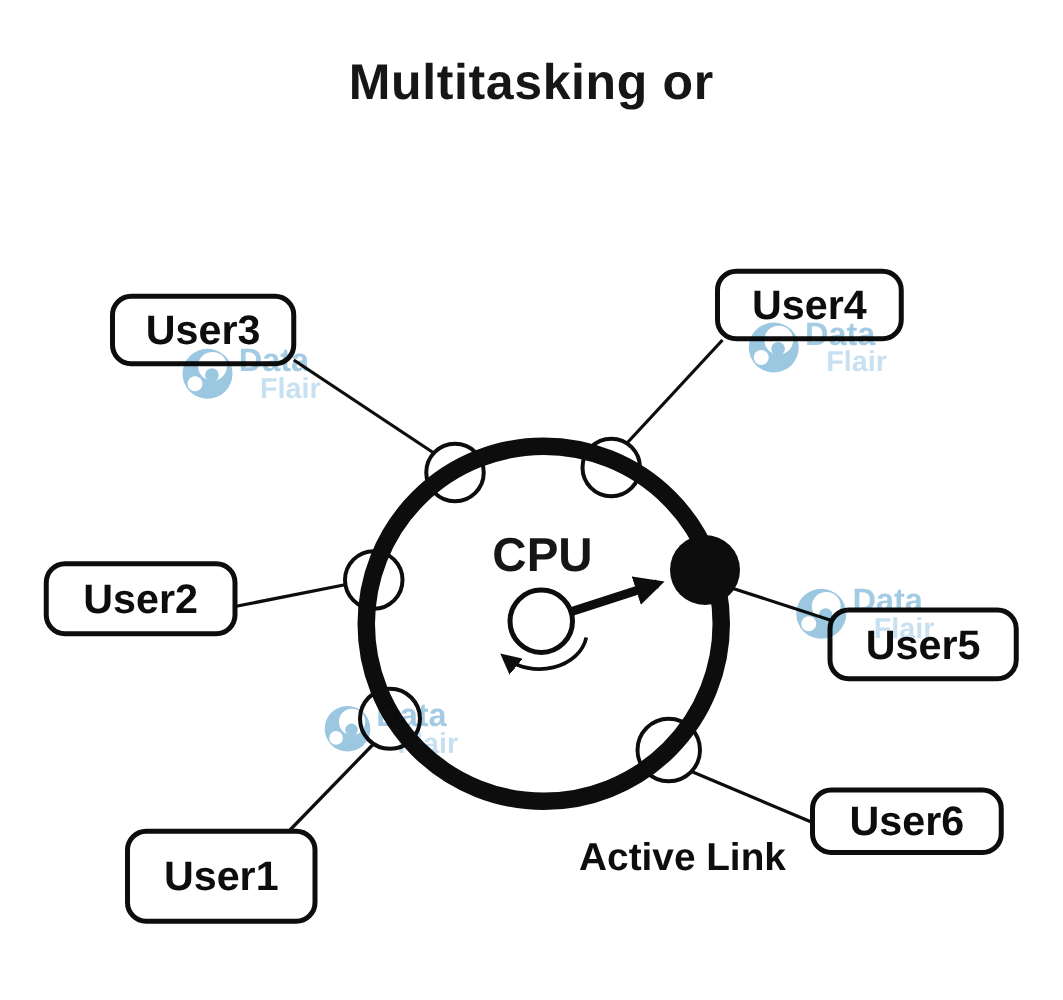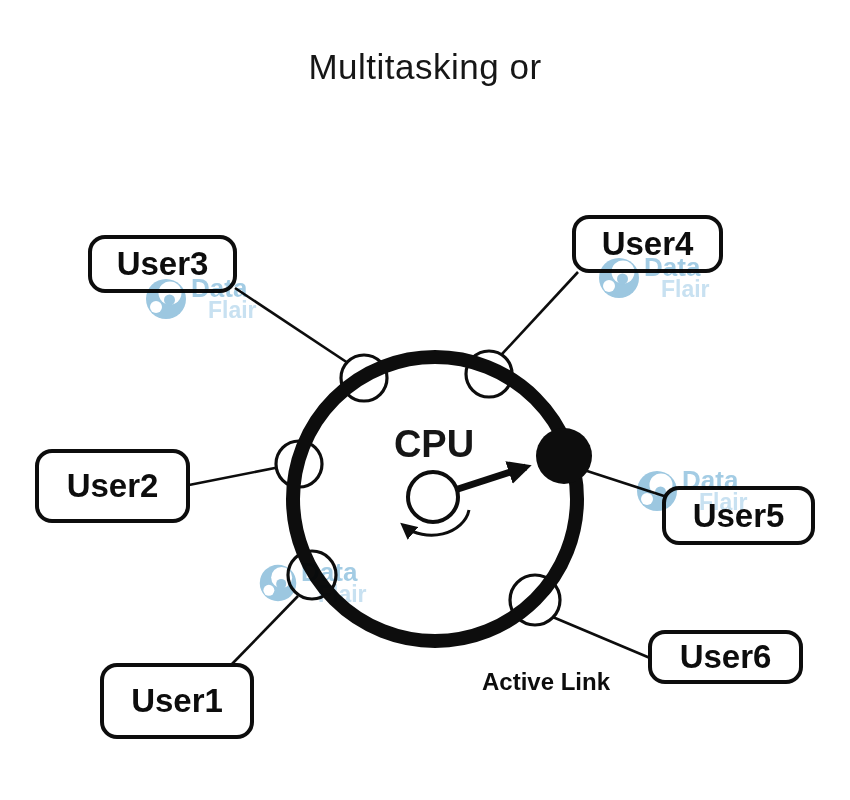--- a/index.html
+++ b/index.html
@@ -3,35 +3,35 @@
 <meta charset="utf-8">
 <style>
   html,body{margin:0;padding:0;background:#ffffff;}
   #canvas{
     position:relative;width:850px;height:800px;background:#ffffff;overflow:hidden;
     font-family:"Liberation Sans", sans-serif;color:#0d0d0d;
   }
   
   .title{
     position:absolute;top:46px;left:0;width:850px;text-align:center;
-    font-weight:normal;font-size:35px;line-height:41px;color:#161616;z-index:2;
+    font-weight:bold;font-size:40px;line-height:41px;color:#161616;z-index:2;
     letter-spacing:0.5px;
   }
   
   #diagram-svg{position:absolute;left:0;top:0;z-index:1;}
   
   .user-box{
     position:absolute;background:#ffffff;border:4px solid #0d0d0d;border-radius:17px;
     display:flex;align-items:center;justify-content:center;
     font-weight:bold;font-size:33px;color:#0d0d0d;z-index:2;box-sizing:border-box;
   }
   
   .active-link-label{
     position:absolute;left:446px;top:668px;width:200px;text-align:center;
-    font-weight:bold;font-size:24px;color:#0d0d0d;z-index:2;
+    font-weight:bold;font-size:31px;color:#0d0d0d;z-index:2;
   }
   
   .wm{
     position:absolute;display:flex;align-items:center;z-index:5;
     mix-blend-mode:multiply;pointer-events:none;
   }
   .wm-logo{flex:0 0 auto;}
   .wm-text{display:flex;flex-direction:column;margin-left:2px;font-weight:bold;line-height:0.82;}
   .wm-l1{color:#a3cce4;font-size:26px;}
   .wm-l2{color:#c8e1f1;font-size:23px;margin-left:17px;margin-top:1px;}
@@ -79,21 +79,21 @@
     <line x1="458" y1="489" x2="526" y2="467" stroke="#0d0d0d" stroke-width="7" marker-end="url(#ah-thick)"></line>
 
     <circle cx="433" cy="497" r="25" fill="#ffffff" stroke="#0d0d0d" stroke-width="4"></circle>
 
     <path d="M 469 510 A 38 30 0 0 1 404 526" fill="none" stroke="#0d0d0d" stroke-width="3" marker-end="url(#ah-thin)"></path>
 
     <text x="434" y="457" text-anchor="middle" font-size="38" font-weight="bold" fill="#161616">CPU</text>
   </svg>
 
   <div class="user-box" style="left:100px;top:663px;width:154px;height:76px;">User1</div>
-  <div class="user-box" style="left:35px;top:449px;width:155px;height:74px;">User2</div>
+  <div class="user-box" style="left:35px;top:449px;width:155px;height:60px;">User2</div>
   <div class="user-box" style="left:88px;top:235px;width:149px;height:58px;">User3</div>
   <div class="user-box" style="left:572px;top:215px;width:151px;height:58px;">User4</div>
   <div class="user-box" style="left:662px;top:469px;width:153px;height:59px;margin-top:17px;">User5</div>
   <div class="user-box" style="left:648px;top:630px;width:155px;height:54px;">User6</div>
 
   <div class="active-link-label">Active Link</div>
 
   <div class="wm" style="left:143px;top:276px;">
     <svg class="wm-logo" width="46" height="46" viewBox="0 0 46 46">
       <circle cx="23" cy="23" r="20" fill="#9cc7e0"></circle>

